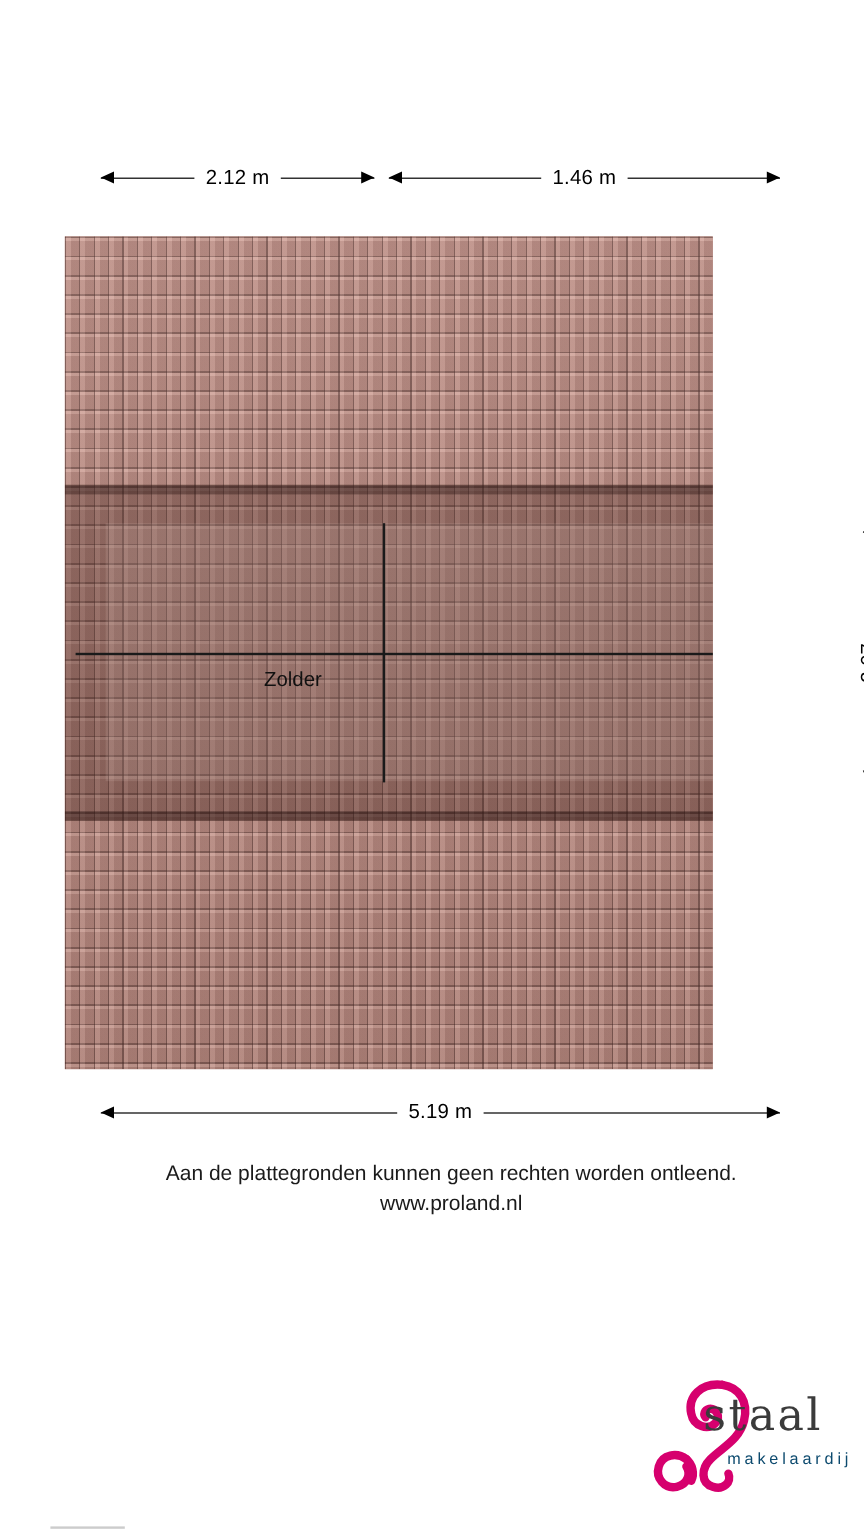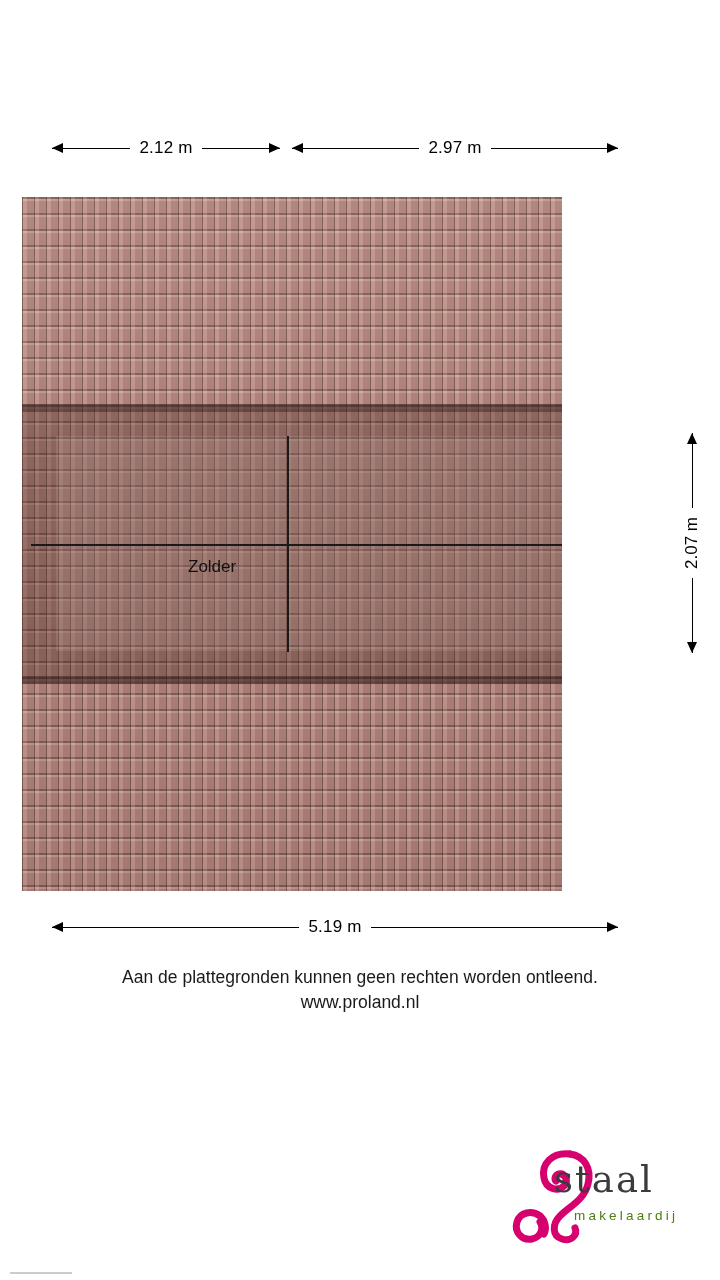--- a/index.html
+++ b/index.html
@@ -13,20 +13,21 @@
     position: relative;
     font-family: "Liberation Sans", sans-serif;
     color: #1a1a1a;
     overflow: hidden;
   }
 
   .page {
     position: absolute;
     inset: 0;
     background: #ffffff;
+    margin-left: 32px;
   }
 
   
   .dim {
     position: absolute;
     display: flex;
     align-items: center;
     justify-content: center;
   }
   .dim-h {
@@ -217,21 +218,21 @@
     font-family: "DejaVu Serif", serif;
   }
   .logo-left  { left: 8px;  top: 18px; }
   .logo-right { left: 164px; top: 18px; }
   .logo-sub {
     position: absolute;
     left: 184px;
     top: 68px;
     font-size: 13.5px;
     letter-spacing: 3.2px;
-    color: #4d7c0f;
+    color: #0c4a6e;
   }
   .logo-mark {
     position: absolute;
     left: 118px;
     top: 4px;
     width: 92px;
     height: 104px;
   }
 
   .corner-mark {
@@ -252,21 +253,21 @@
     <div class="line"></div>
     <div class="arrow-l"></div>
     <div class="arrow-r"></div>
     <div class="label">2.12 m</div>
   </div>
 
   <div class="dim dim-h" style="left:292px; top:138px; width:326px;">
     <div class="line"></div>
     <div class="arrow-l"></div>
     <div class="arrow-r"></div>
-    <div class="label">2.97 m</div>
+    <div class="label">1.46 m</div>
   </div>
 
   <div class="plan">
     <div class="tiles"></div>
 
     <div class="attic-band">
       <div class="band-edge-top"></div>
       <div class="attic-inner"></div>
       <div class="band-edge-bottom"></div>
     </div>

